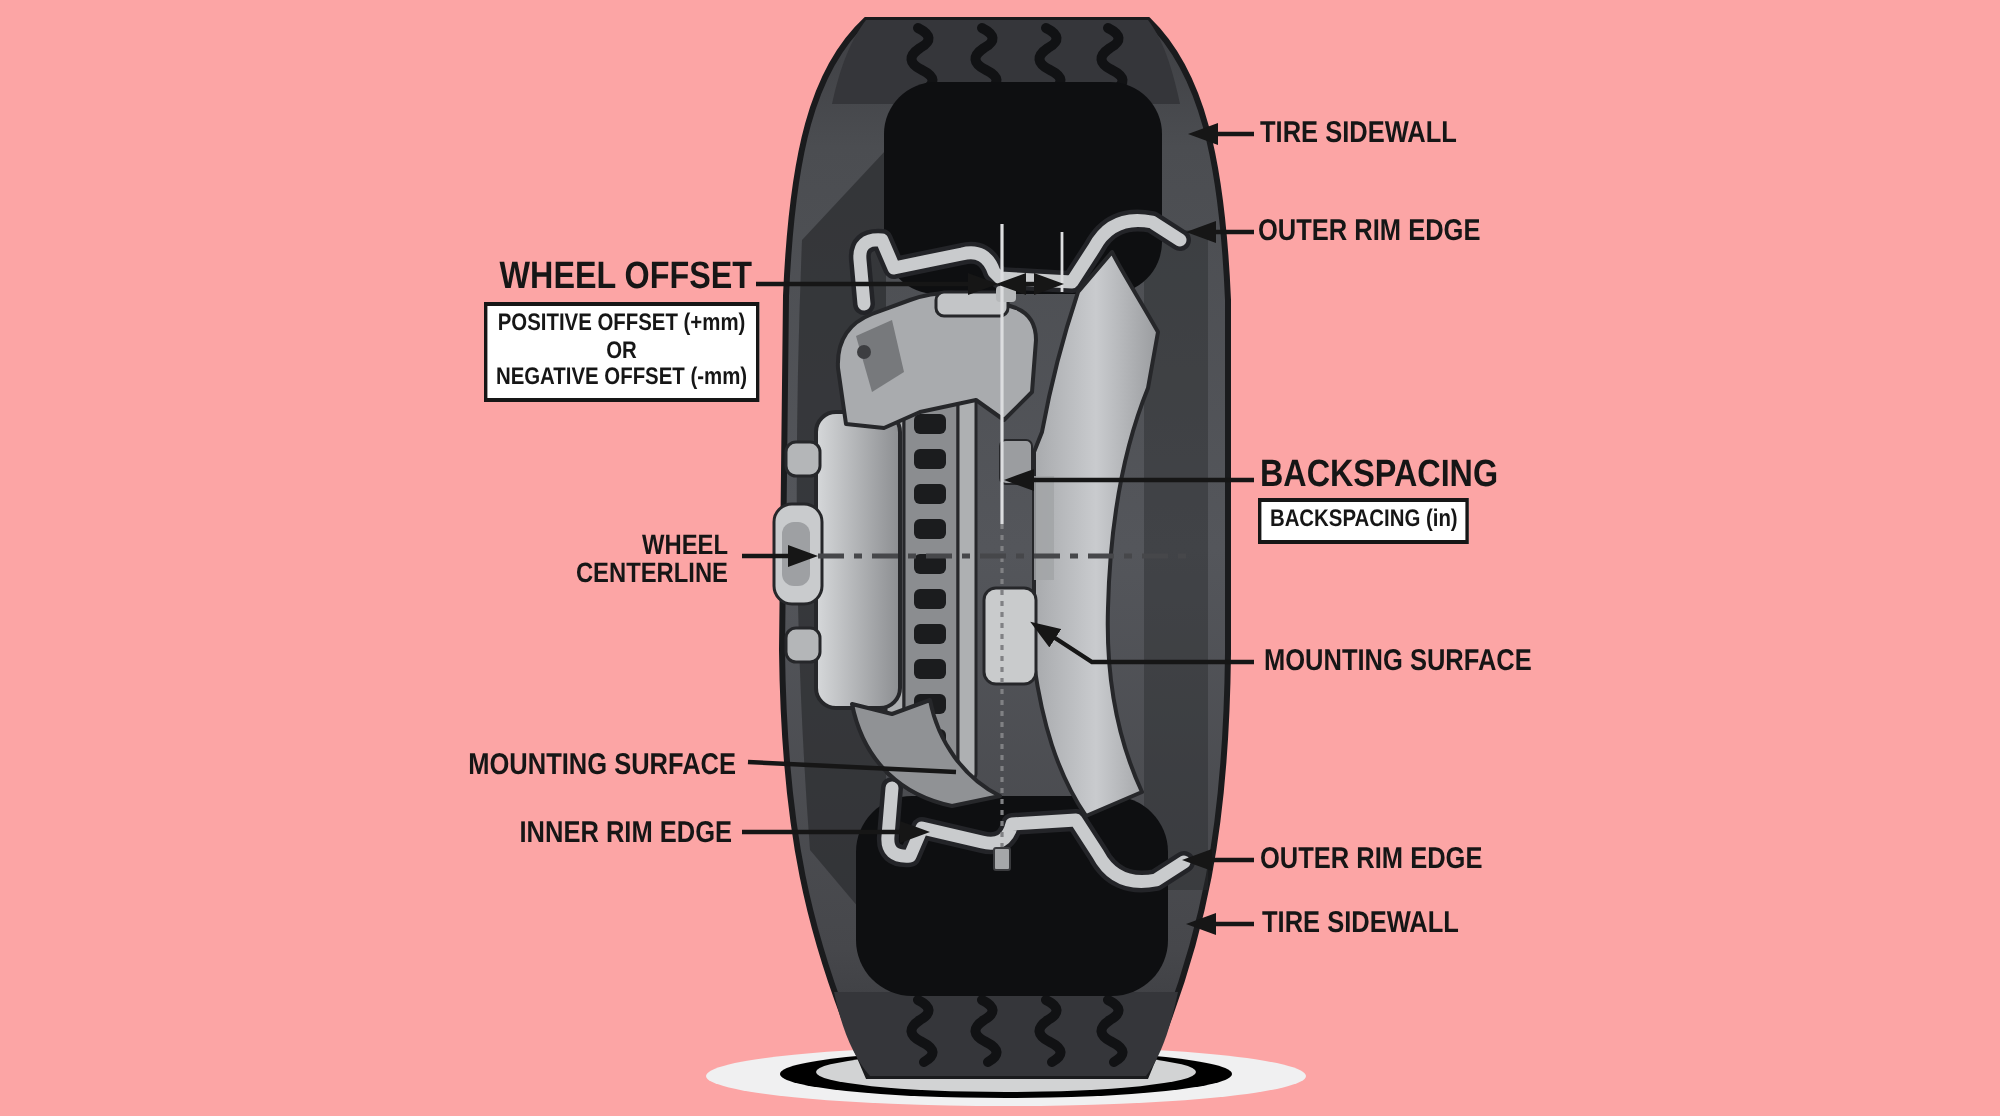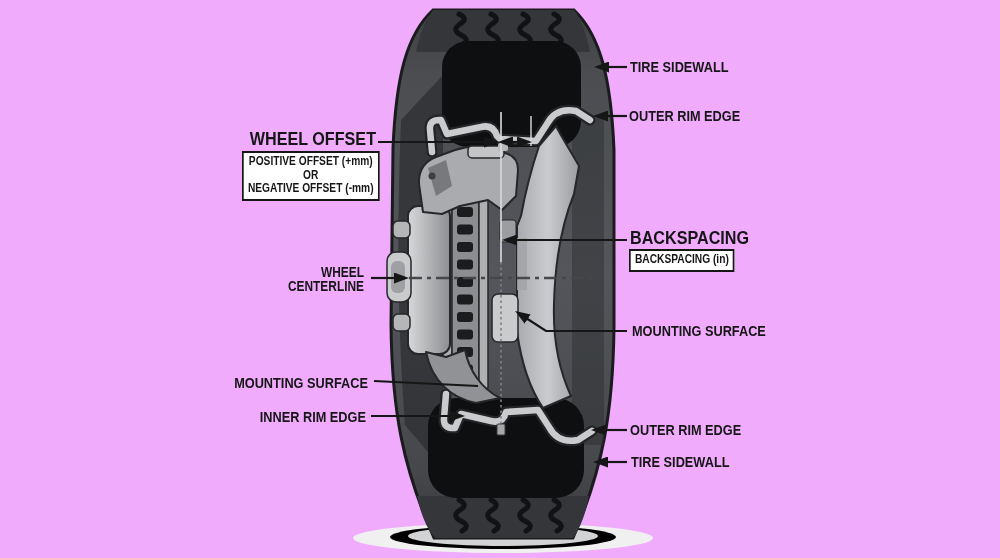--- a/index.html
+++ b/index.html
@@ -1,16 +1,16 @@
 <!DOCTYPE html>
 <html><head>
 <meta charset="utf-8">
 <style>
   html,body{margin:0;padding:0;background:#ffffff;}
-  .stage{position:relative;width:1000px;height:558px;background:#f0abfc;overflow:hidden;
+  .stage{position:relative;width:1000px;height:558px;background:#fca5a5;overflow:hidden;
          font-family:"Liberation Sans",sans-serif;}
   .stage svg{position:absolute;left:0;top:0;}
   .lbl{position:absolute;font-weight:700;font-size:15px;line-height:17px;color:#161616;
        white-space:nowrap;transform:scaleX(.85);}
   .leftcol{text-align:right;transform-origin:100% 0;}
   .rightcol{transform-origin:0 0;}
   .h1{font-size:19px;line-height:21px;}
   .obox{position:absolute;display:inline-block;border:2px solid #161616;background:#ffffff;
         font-weight:700;font-size:12px;line-height:13.5px;color:#161616;text-align:center;
         padding:2px 5px 3px;white-space:nowrap;transform:scaleX(.85);transform-origin:0 0;}

